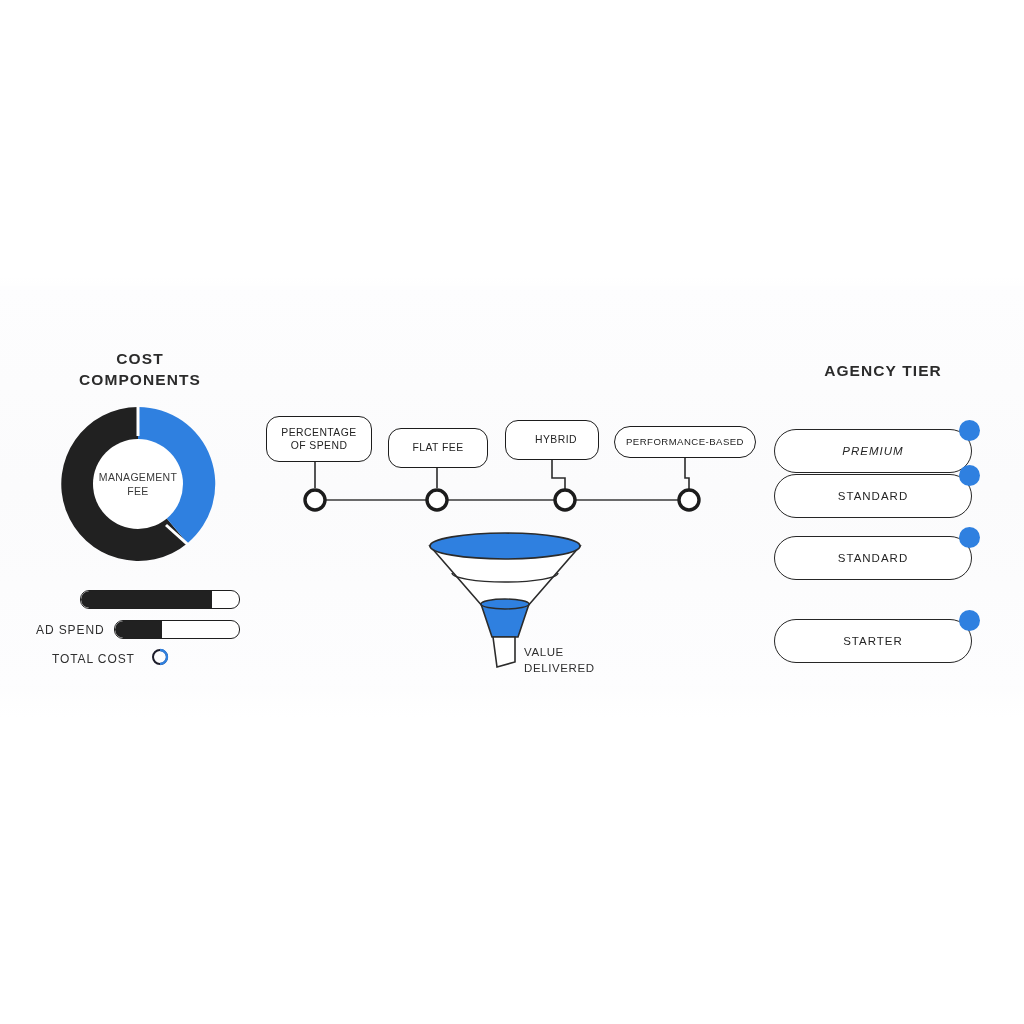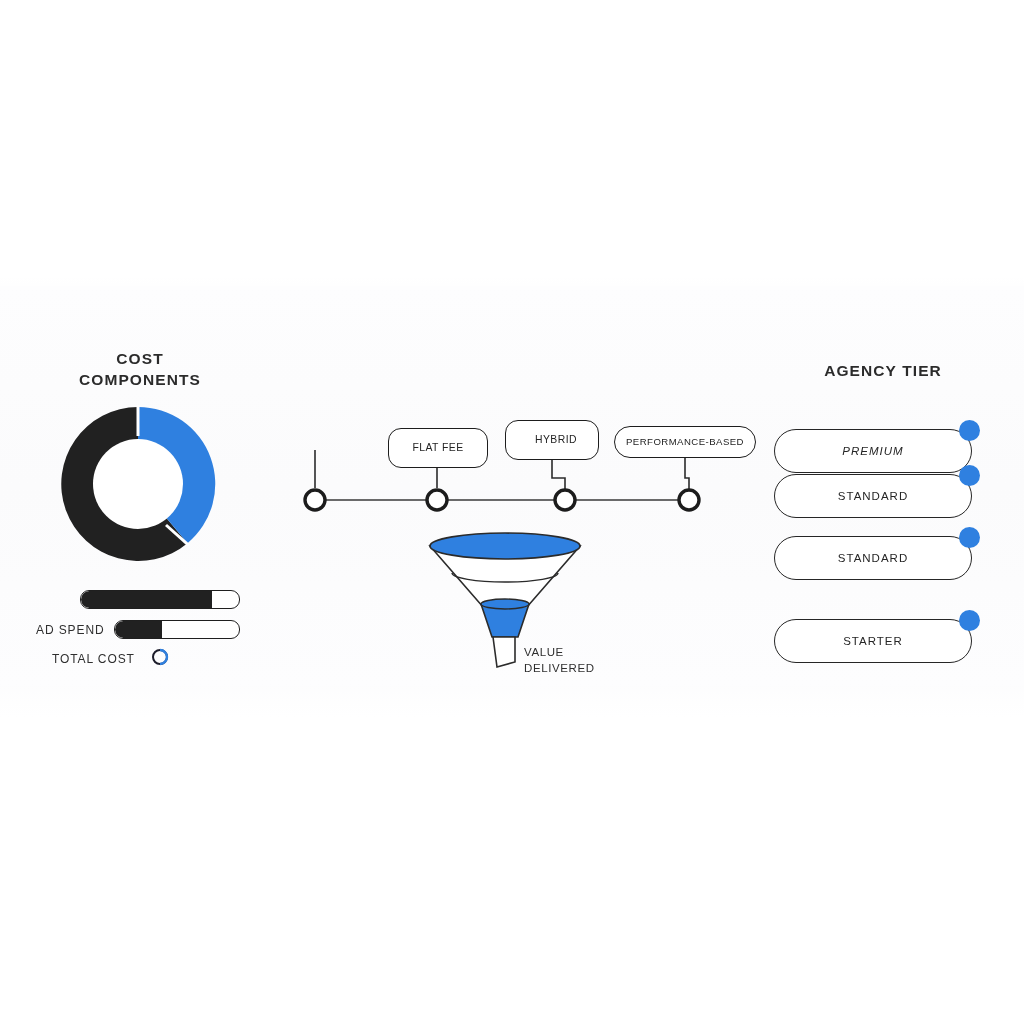--- a/index.html
+++ b/index.html
@@ -134,20 +134,22 @@
 
         <path d="M 82 82 L 82 5 A 77 77 0 0 1 131.5 141.2 Z" fill="#2f80e0"></path>
 
         <line x1="82" y1="3" x2="82" y2="34" stroke="#ffffff" stroke-width="3"></line>
         <line x1="132.8" y1="143.4" x2="110" y2="123" stroke="#ffffff" stroke-width="3"></line>
 
         <circle cx="82" cy="82" r="45" fill="#ffffff"></circle>
       </svg>
     </div>
 
+    <div id="donut-center-label">MANAGEMENT
+FEE</div>
 
     <div class="bar-track" id="bar1">
       <div class="bar-fill round" style="width:83%"></div>
     </div>
 
     <div class="bar-track" id="bar2">
       <div class="bar-fill round" style="width:38%"></div>
     </div>
 
     <div class="bar-label" id="lbl-adspend">AD SPEND</div>
@@ -164,20 +166,22 @@
 
 
     <svg style="position:absolute;left:0;top:110px;width:500px;height:70px;" viewBox="0 0 500 70">
       <line x1="53" y1="0" x2="53" y2="38" stroke="#2b2b2b" stroke-width="1.6"></line>
       <line x1="175" y1="0" x2="175" y2="38" stroke="#2b2b2b" stroke-width="1.6"></line>
       <path d="M 290 0 L 290 28 L 303 28 L 303 40" fill="none" stroke="#2b2b2b" stroke-width="1.6"></path>
       <path d="M 423 0 L 423 28 L 427 28 L 427 40" fill="none" stroke="#2b2b2b" stroke-width="1.6"></path>
       <line x1="53" y1="50" x2="427" y2="50" stroke="#3a3a3a" stroke-width="1.7"></line>
     </svg>
 
+    <div class="pm-box" id="pm0">PERCENTAGE
+OF SPEND</div>
     <div class="pm-box" id="pm1">FLAT FEE</div>
     <div class="pm-box" id="pm2">HYBRID</div>
     <div class="pm-box" id="pm3">PERFORMANCE-BASED</div>
 
     <svg class="pm-ring" style="left:40px;top:147px;" viewBox="0 0 26 26">
       <circle cx="13" cy="13" r="10" fill="#ffffff" stroke="#1c1c1c" stroke-width="3.4"></circle>
     </svg>
     <svg class="pm-ring" style="left:162px;top:147px;" viewBox="0 0 26 26">
       <circle cx="13" cy="13" r="10" fill="#ffffff" stroke="#1c1c1c" stroke-width="3.4"></circle>
     </svg>

